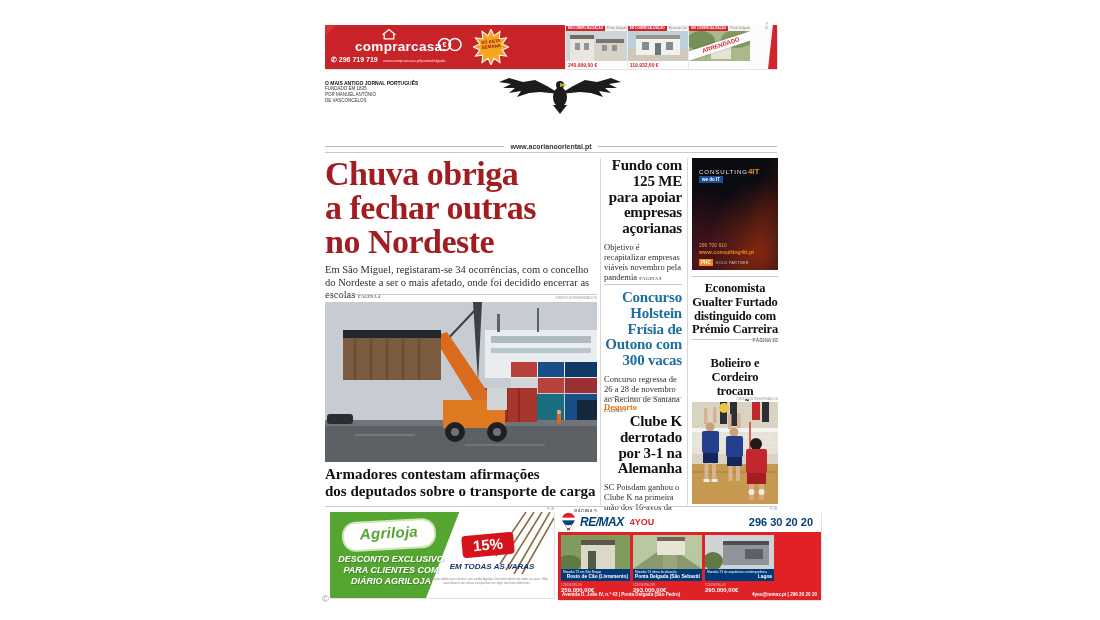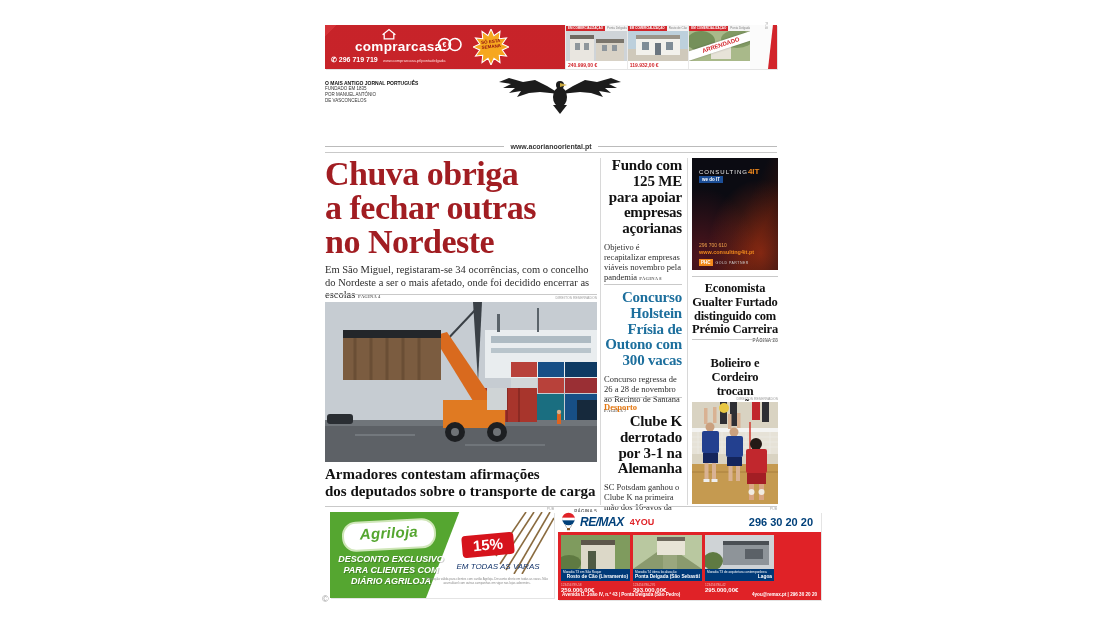--- a/index.html
+++ b/index.html
@@ -84,21 +84,21 @@
   .r-tag{display:block;text-align:right;margin-top:1px;}
   .vphoto{position:absolute;left:372px;top:402px;width:86px;height:102px;overflow:hidden;background:#d9d3c2;}
 
   
   .publbl{position:absolute;font-size:3.5px;color:#aaa;}
   .agriloja{position:absolute;left:10px;top:512px;width:224px;height:86px;background:#55a630;overflow:hidden;box-shadow:1px 1px 0 #e4e4e4;}
   .ag-wedge{position:absolute;right:0;top:0;width:128px;height:86px;background:#fff;clip-path:polygon(26% 0,100% 0,100% 100%,0 100%);}
   .ag-logo{position:absolute;left:12px;top:8px;width:90px;height:26px;background:#fff;border:2.5px solid #cfe6b8;border-radius:14px;transform:rotate(-3deg);text-align:center;line-height:22px;font-weight:800;font-style:italic;font-size:15px;color:#55a630;letter-spacing:.3px;}
   .ag-lines{position:absolute;left:6px;top:42px;width:110px;color:#fff;font-weight:800;font-style:italic;font-size:9px;line-height:11px;text-align:center;text-shadow:1px 1px 0 rgba(0,0,0,.2);}
   .ag-badge{position:absolute;left:132px;top:22px;width:52px;height:22px;background:#d6131c;border-radius:4px;transform:rotate(-5deg);color:#fff;font-weight:800;font-size:15px;text-align:center;line-height:22px;}
-  .ag-slogan{position:absolute;left:112px;top:50px;width:100px;color:#14356b;font-weight:400;font-style:italic;font-size:8px;text-align:center;margin-left:6px;}
+  .ag-slogan{position:absolute;left:112px;top:50px;width:100px;color:#14356b;font-weight:700;font-style:italic;font-size:8px;text-align:center;}
   .ag-legal{position:absolute;left:96px;top:66px;width:122px;color:#8a8a8a;font-size:3px;line-height:3.8px;text-align:center;}
   .remax{position:absolute;left:238px;top:512px;width:263px;height:88px;background:#e02227;overflow:hidden;box-shadow:1px 1px 0 #e4e4e4;}
   .rm-top{position:absolute;left:0;top:0;right:0;height:20px;background:#fff;display:flex;align-items:center;gap:4px;padding-left:3px;box-sizing:border-box;}
   .rm-name{font-weight:800;font-style:italic;font-size:12px;color:#00407a;letter-spacing:-0.5px;}
   .rm-sub{font-weight:800;font-size:9px;color:#e02227;margin-left:2px;}
   .rm-phone{margin-left:auto;margin-right:8px;font-weight:800;font-size:11px;color:#00407a;}
   .rm-cells{position:absolute;left:3px;top:23px;right:3px;display:flex;gap:3px;}
   .rm-cell{position:relative;width:69px;}
   .rm-photo{height:34px;overflow:hidden;position:relative;background:#9db87a;}
   .rm-cap{background:#003a78;color:#fff;padding:1px 2px;height:10px;}

